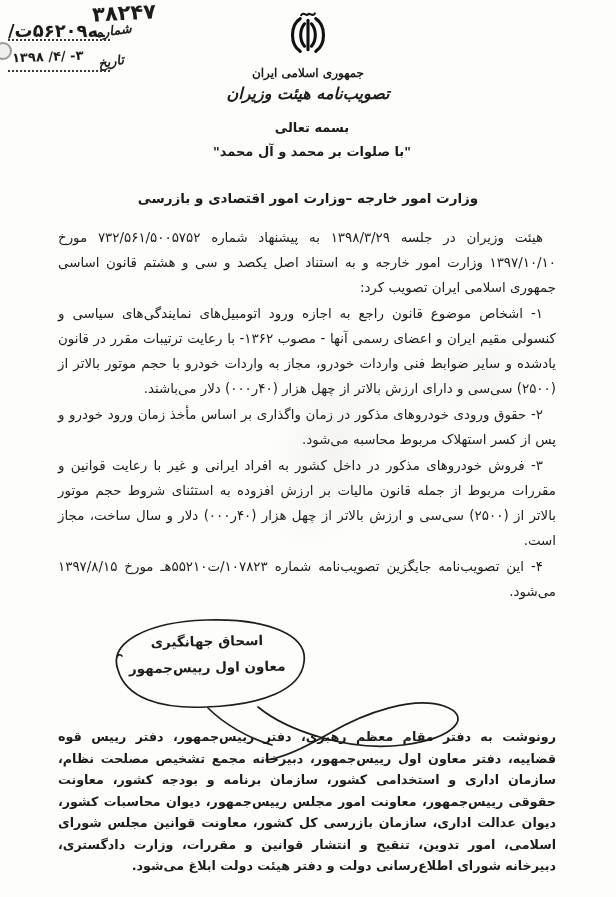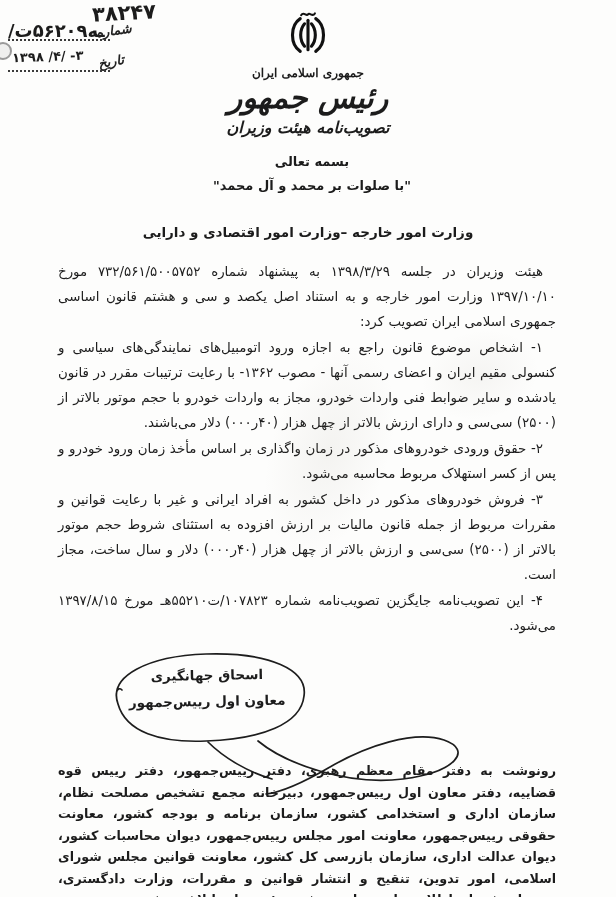--- a/index.html
+++ b/index.html
@@ -112,31 +112,30 @@
       <g fill="none" stroke="#111" stroke-width="3.6" stroke-linecap="round">
         <path d="M21,10 C9,18 9,40 21,48"></path>
         <path d="M39,10 C51,18 51,40 39,48"></path>
         <path d="M26,16 C20,23 20,35 26,42"></path>
         <path d="M34,16 C40,23 40,35 34,42"></path>
         <line x1="30" y1="12" x2="30" y2="46"></line>
       </g>
       <path d="M22,6 C25,1 28,8 30,5 C32,2 35,9 38,4" fill="none" stroke="#111" stroke-width="2.4" stroke-linecap="round"></path>
     </svg>
     <div class="lh-country">جمهوری اسلامی ایران</div>
-    <div class="lh-office">رئیس جمهور</div>
     <div class="lh-doctype">تصویب‌نامه هیئت وزیران</div>
   </div>
 
   <div class="invocation">
     <div>بسمه تعالی</div>
     <div>"با صلوات بر محمد و آل محمد"</div>
   </div>
 
   <div class="addressees">
-    <div>وزارت امور خارجه –وزارت امور اقتصادی و دارایی</div>
+    <div>وزارت امور خارجه –وزارت امور اقتصادی و بازرسی</div>
   </div>
 
   <div class="bodytext">
     <p>هیئت وزیران در جلسه ۱۳۹۸/۳/۲۹ به پیشنهاد شماره ۷۳۲/۵۶۱/۵۰۰۵۷۵۲ مورخ ۱۳۹۷/۱۰/۱۰ وزارت امور خارجه و به استناد اصل یکصد و سی و هشتم قانون اساسی جمهوری اسلامی ایران تصویب کرد:</p>
     <p>۱- اشخاص موضوع قانون راجع به اجازه ورود اتومبیل‌های نمایندگی‌های سیاسی و کنسولی مقیم ایران و اعضای رسمی آنها - مصوب ۱۳۶۲- با رعایت ترتیبات مقرر در قانون یادشده و سایر ضوابط فنی واردات خودرو، مجاز به واردات خودرو با حجم موتور بالاتر از (۲۵۰۰) سی‌سی و دارای ارزش بالاتر از چهل هزار (۴۰ر۰۰۰) دلار می‌باشند.</p>
     <p>۲- حقوق ورودی خودروهای مذکور در زمان واگذاری بر اساس مأخذ زمان ورود خودرو و پس از کسر استهلاک مربوط محاسبه می‌شود.</p>
     <p>۳- فروش خودروهای مذکور در داخل کشور به افراد ایرانی و غیر با رعایت قوانین و مقررات مربوط از جمله قانون مالیات بر ارزش افزوده به استثنای شروط حجم موتور بالاتر از (۲۵۰۰) سی‌سی و ارزش بالاتر از چهل هزار (۴۰ر۰۰۰) دلار و سال ساخت، مجاز است.</p>
     <p>۴- این تصویب‌نامه جایگزین تصویب‌نامه شماره ۱۰۷۸۲۳/ت۵۵۲۱۰هـ مورخ ۱۳۹۷/۸/۱۵ می‌شود.</p>
   </div>
 

